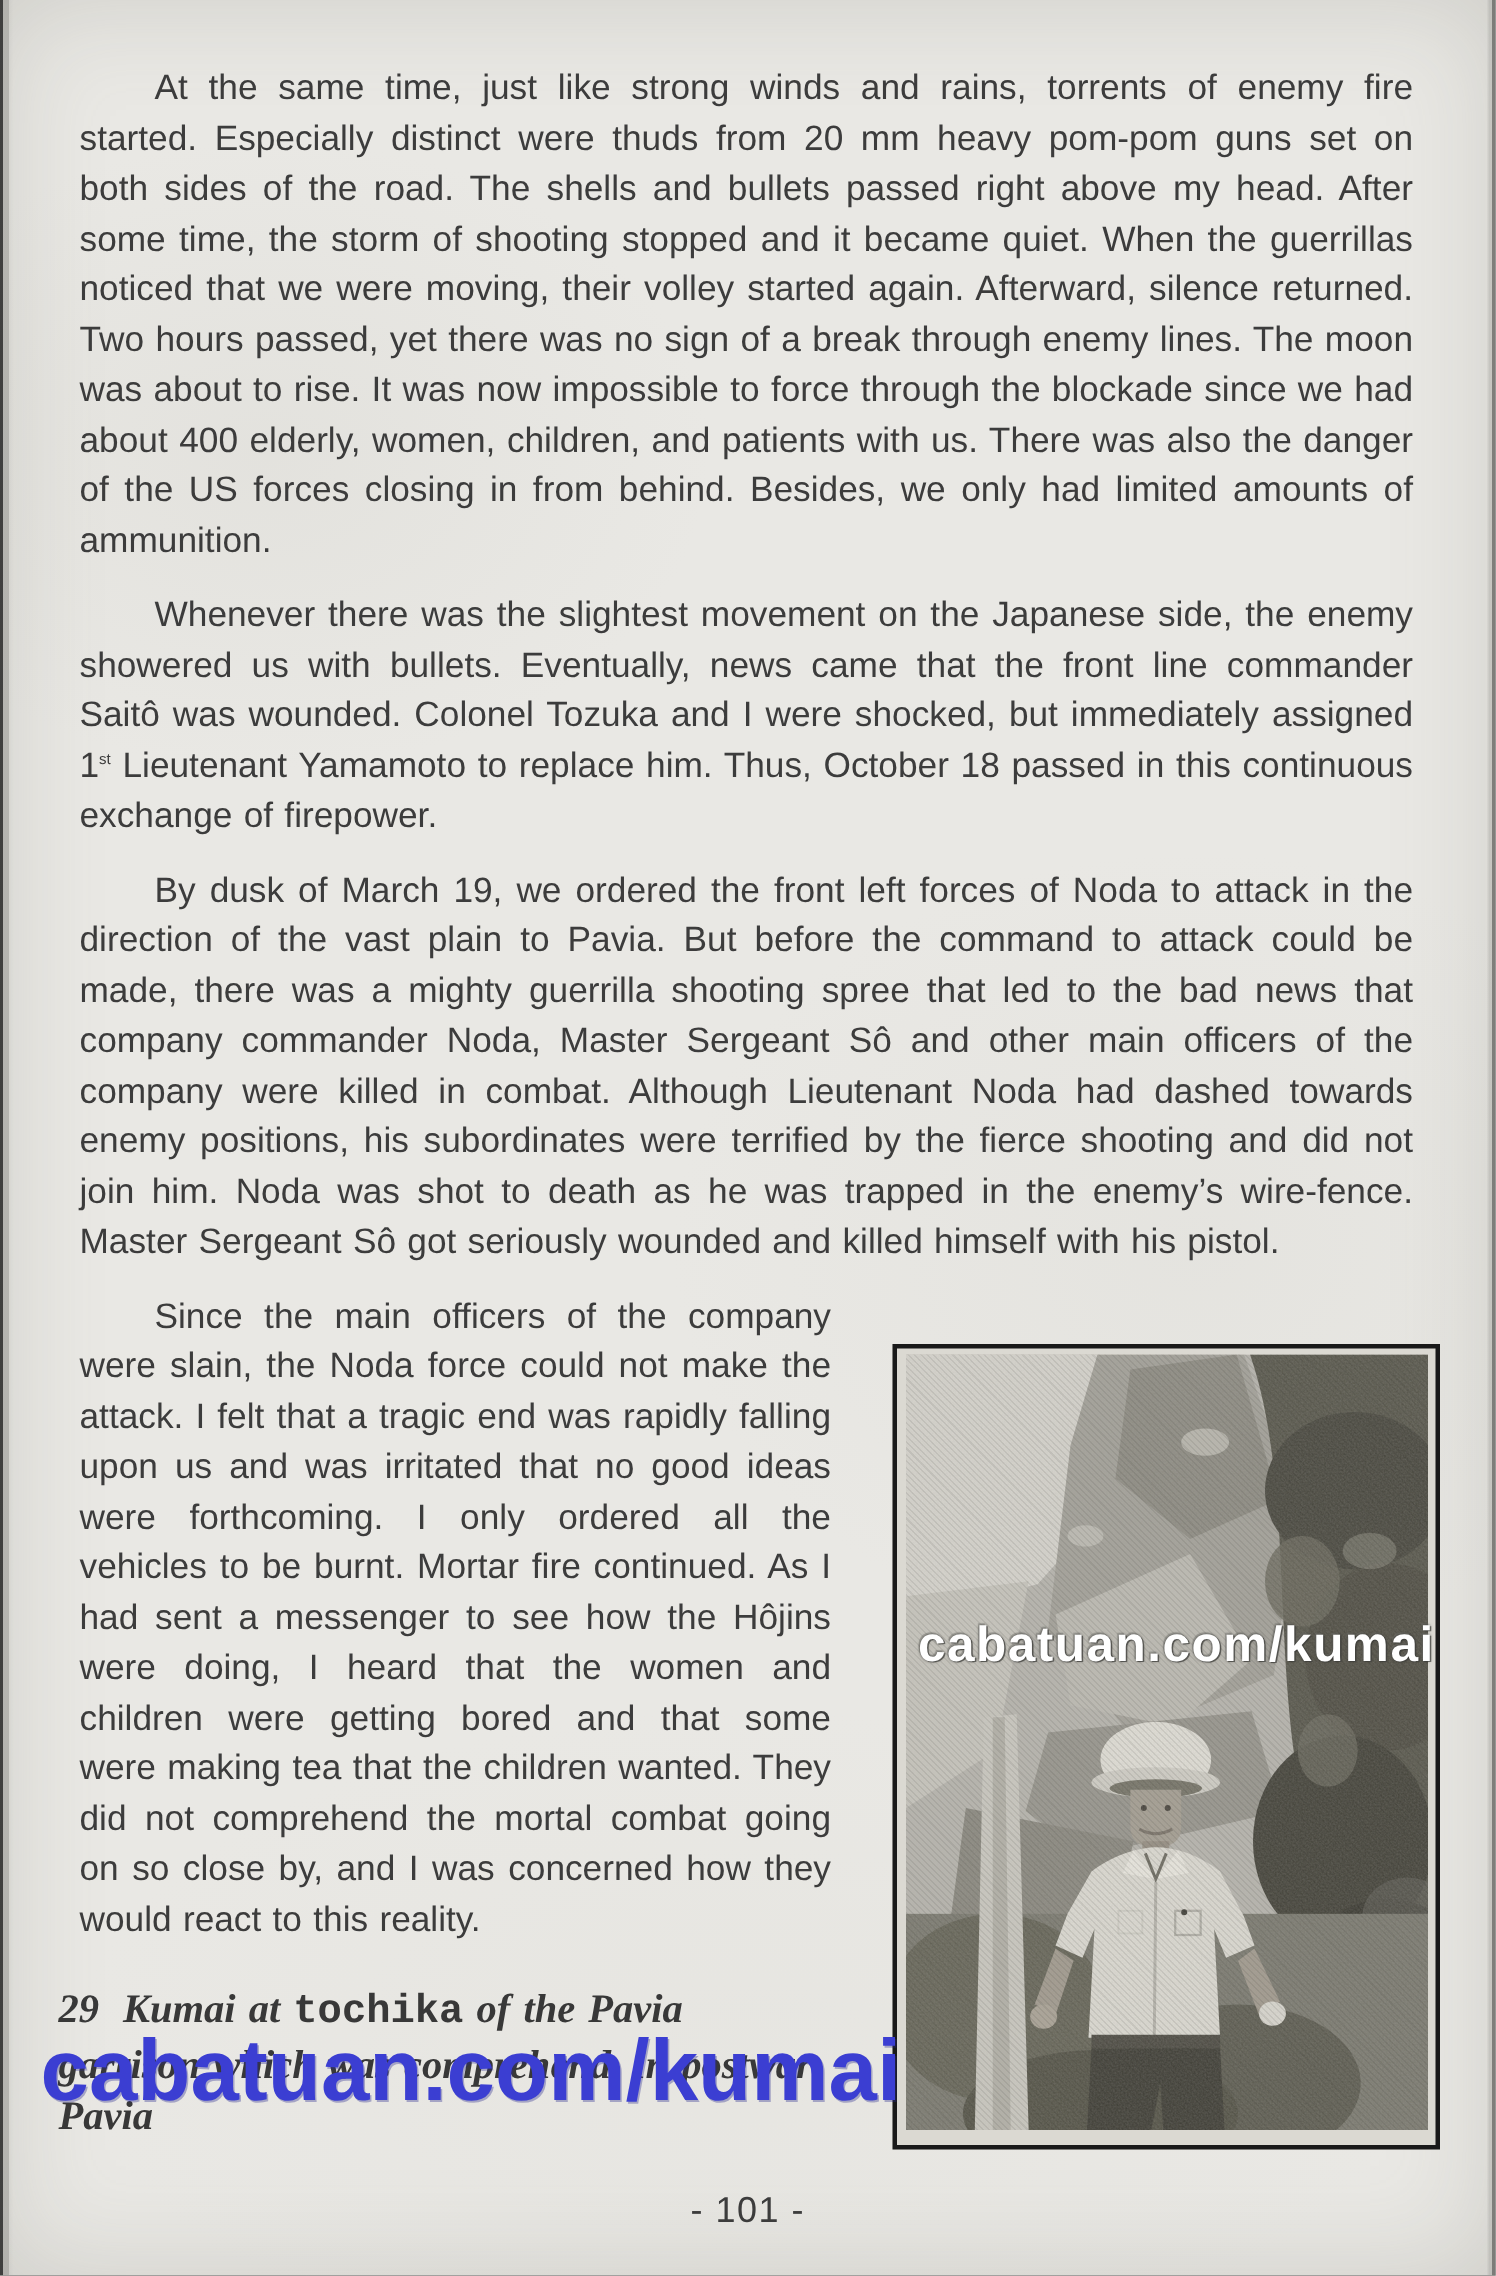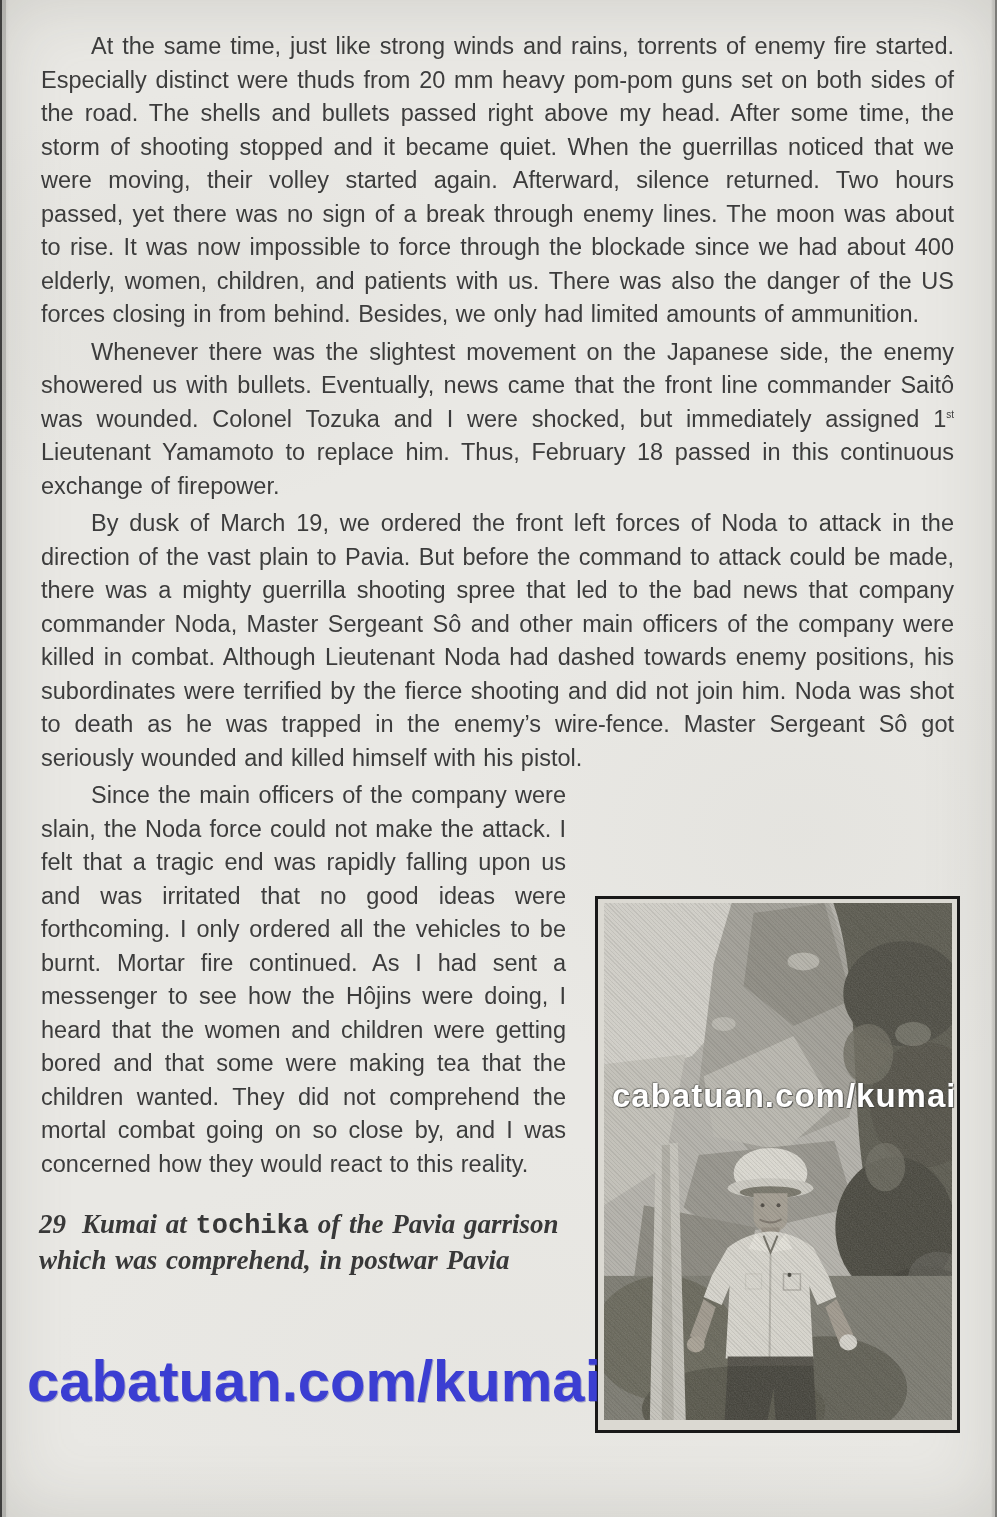--- a/index.html
+++ b/index.html
@@ -24,21 +24,21 @@
     position:absolute;right:0;top:0;bottom:0;width:6px;
     background:linear-gradient(270deg, rgba(50,50,48,.55) 0 2px, rgba(130,130,126,.25) 2px 4px, transparent);
   }
   .content{
     position:absolute;left:37px;top:26px;width:921px;
     color:#3c3c3c;
     font-size:23.5px;line-height:33.5px;
     text-align:justify;
     word-spacing:1px;
   }
-  .para{margin:4px;text-indent:50px;}
+  .para{margin:16px;text-indent:50px;}
   .para sup{font-size:10px;line-height:0;vertical-align:super;}
   .float-spacer{float:right;width:388px;height:540px;margin-top:73px;}
   .hojins{}
   .caption{
     margin:26px 0 0 2px;
     max-width:538px;
     font-family:"Liberation Serif", serif;
     font-weight:bold;font-style:italic;
     font-size:27px;line-height:34px;
     color:#383838;
@@ -83,21 +83,21 @@
 </head>
 <body>
 
 <div class="page">
   <div class="edge-left"></div>
   <div class="edge-right"></div>
 
   <div class="content">
     <p class="para">At the same time, just like strong winds and rains, torrents of enemy fire started. Especially distinct were thuds from 20 mm heavy pom-pom guns set on both sides of the road. The shells and bullets passed right above my head. After some time, the storm of shooting stopped and it became quiet. When the guerrillas noticed that we were moving, their volley started again. Afterward, silence returned. Two hours passed, yet there was no sign of a break through enemy lines. The moon was about to rise. It was now impossible to force through the blockade since we had about 400 elderly, women, children, and patients with us. There was also the danger of the US forces closing in from behind. Besides, we only had limited amounts of ammunition.</p>
 
-    <p class="para"><span>Whenever there was the slightest movement on the Japanese side, the enemy showered us with bullets. Eventually, news came that the front line commander Saitô was wounded. Colonel Tozuka and I were shocked, but immediately assigned 1</span><sup>st</sup><span> Lieutenant Yamamoto to replace him. Thus, February 18 passed in this continuous exchange of firepower.</span></p>
+    <p class="para"><span>Whenever there was the slightest movement on the Japanese side, the enemy showered us with bullets. Eventually, news came that the front line commander Saitô was wounded. Colonel Tozuka and I were shocked, but immediately assigned 1</span><sup>st</sup><span> Lieutenant Yamamoto to replace him. Thus, October 18 passed in this continuous exchange of firepower.</span></p>
 
     <p class="para">By dusk of March 19, we ordered the front left forces of Noda to attack in the direction of the vast plain to Pavia. But before the command to attack could be made, there was a mighty guerrilla shooting spree that led to the bad news that company commander Noda, Master Sergeant Sô and other main officers of the company were killed in combat. Although Lieutenant Noda had dashed towards enemy positions, his subordinates were terrified by the fierce shooting and did not join him. Noda was shot to death as he was trapped in the enemy’s wire-fence. Master Sergeant Sô got seriously wounded and killed himself with his pistol.</p>
 
     <p class="para"><span class="float-spacer"></span><span>Since the main officers of the company were slain, the Noda force could not make the attack. I felt that a tragic end was rapidly falling upon us and was irritated that no good ideas were forthcoming. I only ordered all the vehicles to be burnt. Mortar fire continued. As I had sent a messenger to see how the </span><span class="hojins">Hôjins</span><span> were doing, I heard that the women and children were getting bored and that some were making tea that the children wanted. They did not comprehend the mortal combat going on so close by, and I was concerned how they would react to this reality.</span></p>
 
     <p class="caption"><span class="num">29</span><span>Kumai at</span>
       <span class="roman">tochika</span>
       <span>of the Pavia garrison which was comprehend, in postwar Pavia</span></p>
   </div>
 
@@ -165,13 +165,14 @@
         <path d="M124,459 L210,459 L213,513 L172,513 L170,482 L164,513 L121,513 Z" fill="#403f37"></path>
       </g>
       <rect width="349" height="513" filter="url(#grain)" opacity=".45"></rect>
     </svg>
   </figure>
 
   <div class="photo-watermark" style="color: rgb(255, 255, 255);">cabatuan.com/kumai</div>
 
   <div class="blue-watermark" style="color: rgb(59, 62, 210);">cabatuan.com/kumai</div>
 
+  <div class="page-number">- 101 -</div>
 </div>
 
 </body></html>

